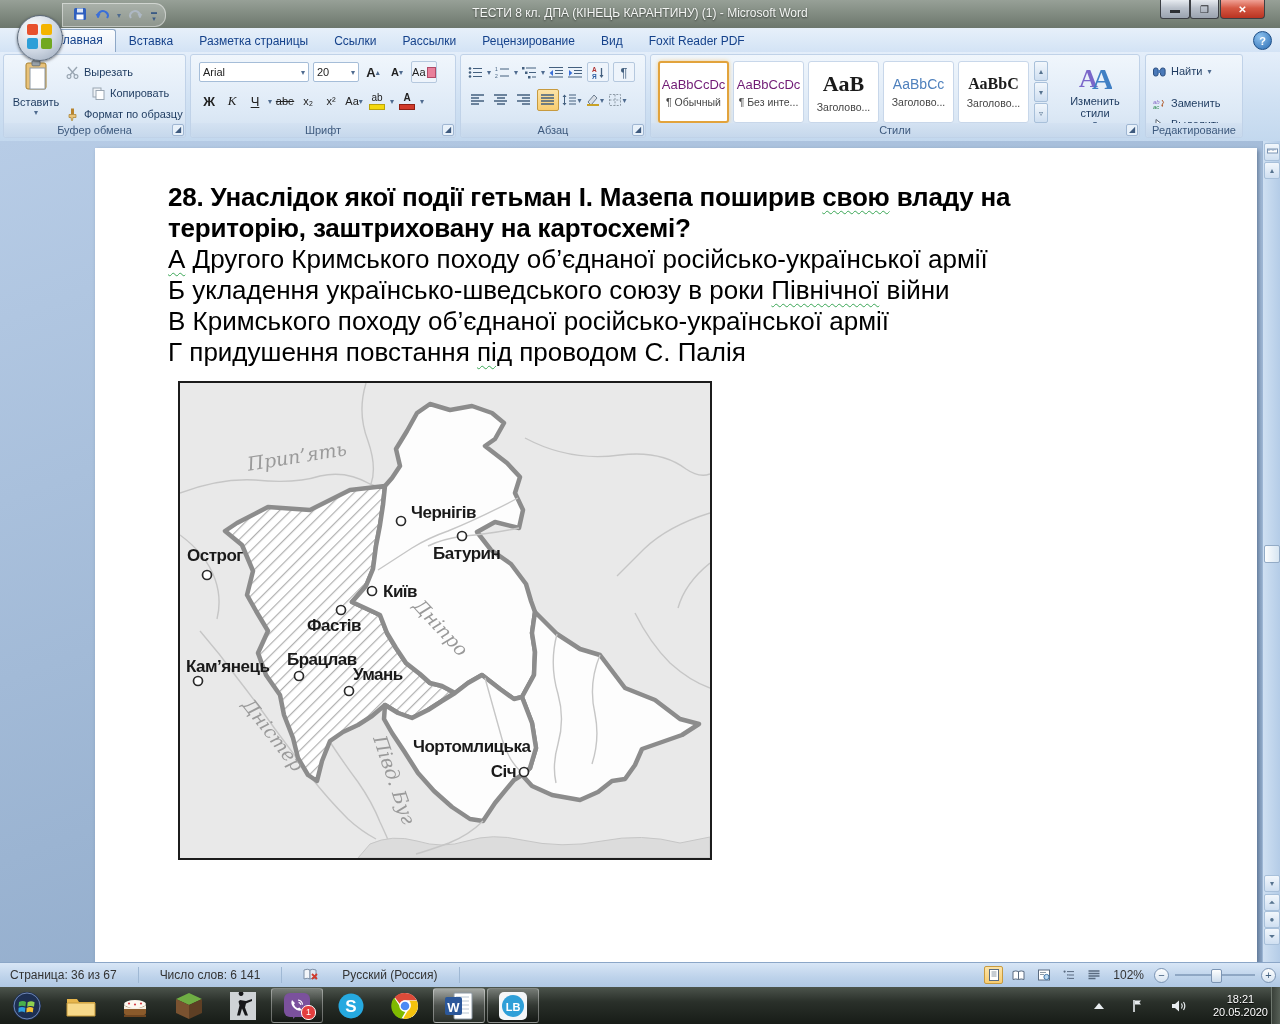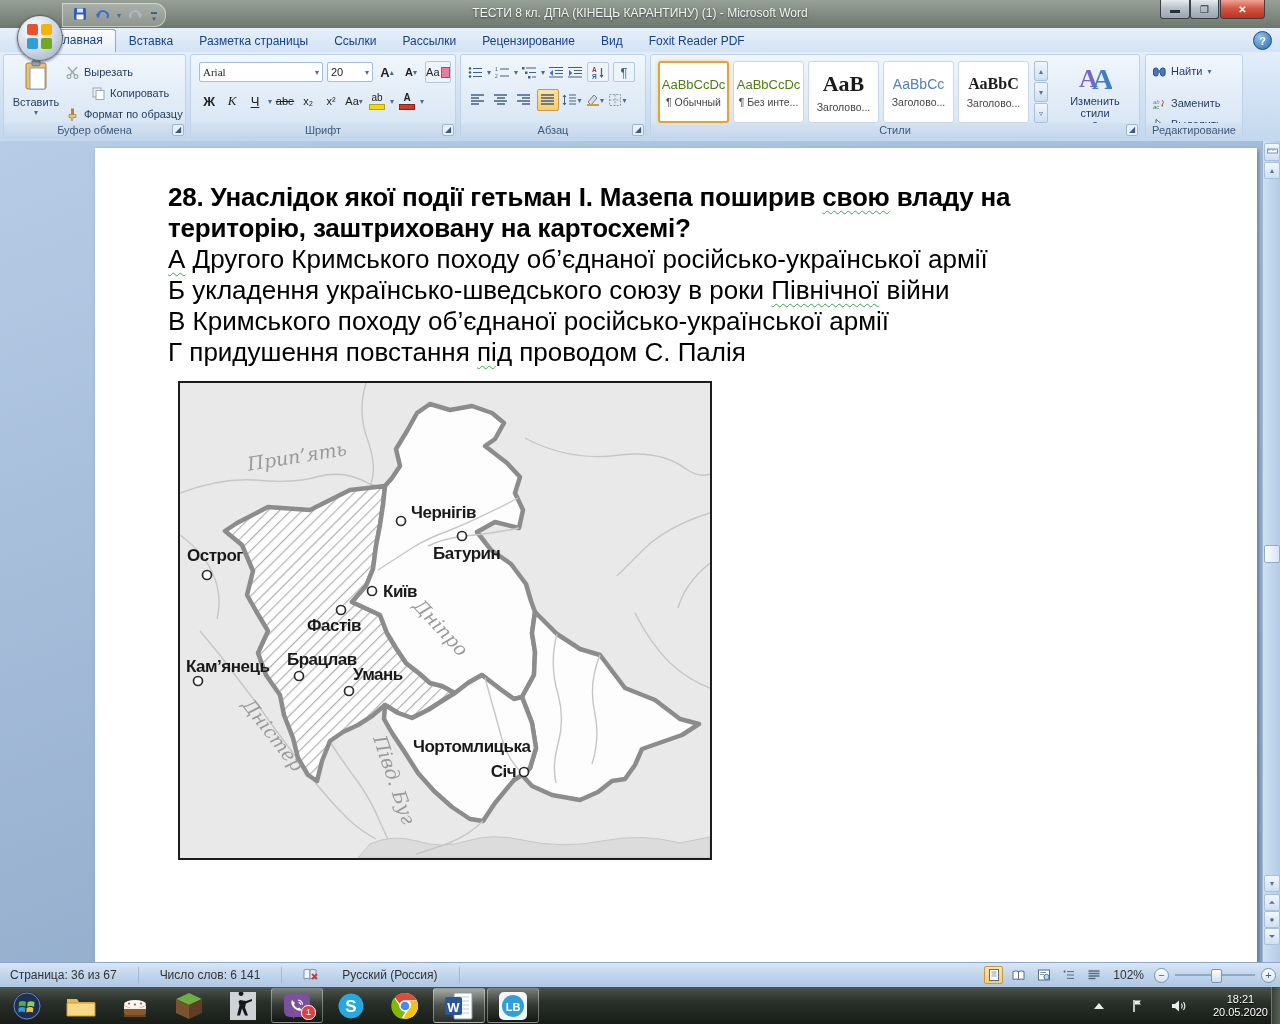--- a/index.html
+++ b/index.html
@@ -58,21 +58,21 @@
   .mini{font-size:8px;color:#4f6b8f;}
   .fbtn{height:20px;min-width:20px;display:inline-flex;align-items:center;justify-content:center;
     border-radius:2px;font-size:13px;color:#222;}
   .fbtn.orange{background:linear-gradient(#fce3a7,#f8cd71);border:1px solid #c79a3f;}
   .bar{display:block;height:4px;width:14px;margin-top:1px;}
   .stack{display:flex;flex-direction:column;align-items:center;line-height:1;}
   
   .scard{position:absolute;top:6px;width:71px;height:62px;background:#fff;border:1px solid #c8d7ea;
     border-radius:3px;display:flex;flex-direction:column;align-items:center;justify-content:center;gap:4px;box-sizing:border-box;}
   .scard.sel{border:2px solid #e2a33c;box-shadow:0 0 4px #f3cf8e;}
-  .sprev{font-size:13px;color:#4d7c0f;white-space:nowrap;}
+  .sprev{font-size:13px;color:#701a75;white-space:nowrap;}
   .slab{font-size:10.5px;color:#444;white-space:nowrap;}
   .ed-row{display:flex;align-items:center;gap:5px;font-size:11px;color:#1d3a5f;height:18px;}
 
   
   #docarea{left:0;top:141px;width:1280px;height:821px;
     background:linear-gradient(160deg,#b7cce6,#94aecd 70%,#8aa4c4);}
   #page{left:95px;top:7px;width:1162px;height:814px;background:#fff;
     box-shadow:2px 2px 4px rgba(40,60,90,.45);}
   .qline{position:relative;white-space:nowrap;font-size:26px;color:#000;height:31px;line-height:31px;}
   .qline.b{font-weight:bold;letter-spacing:-0.2px;}
@@ -216,21 +216,21 @@
           </svg>
         <span>Формат по образцу</span>
       </div>
     </div>
     <div class="grp-label">Буфер обмена</div>
     <div class="launcher">◢</div>
   </div>
 
   <div class="grp" style="left:190px;width:266px;">
     <div style="position:absolute;left:8px;top:6px;display:flex;gap:4px;align-items:center;">
-      <div class="combo" style="width:124px;font-family:Liberation Serif, serif;">
+      <div class="combo" style="width:110px;">
         <span>Arial</span>
           <span class="dd">▾</span>
       </div>
       <div class="combo" style="width:46px;">
         <span>20</span>
           <span class="dd">▾</span>
       </div>
       <span class="fbtn">
           <span style="font-size:13px;font-weight:bold;">А</span>
           <span class="mini">▴</span>

